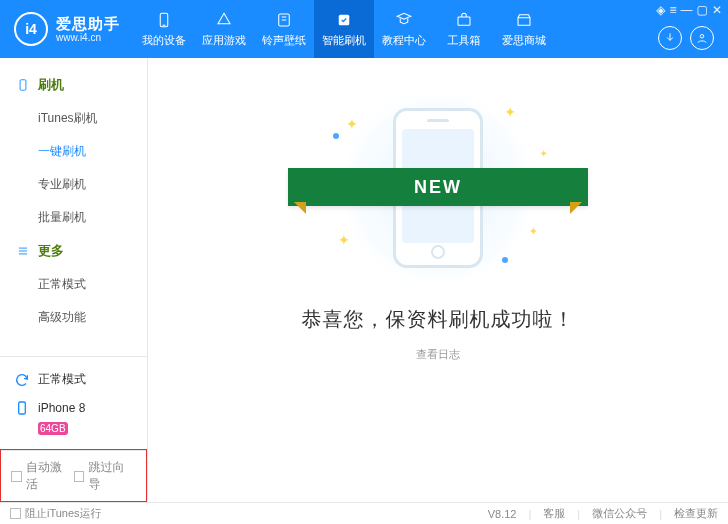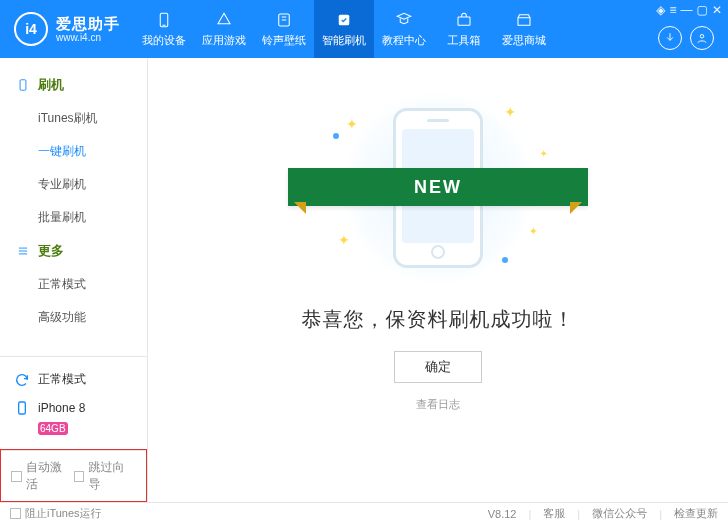--- a/index.html
+++ b/index.html
@@ -222,21 +222,20 @@
       <span class="sparkle s4">✦</span>
       <span class="sparkle s5">✦</span>
       <span class="dot d1"></span>
       <span class="dot d2"></span>
       <div class="phone">
         <div class="phone-screen"></div>
       </div>
       <div class="ribbon">NEW</div>
     </div>
     <div class="success-text">恭喜您，保资料刷机成功啦！</div>
-    <button class="ok-btn">确定</button>
     <div class="view-log">查看日志</div>
   </div>
 </div>
 
 <div class="footer">
   <label class="fcb">
     <span class="box" style="width:11px;height:11px;border:1px solid #bbb;display:inline-block"></span>
     <span>阻止iTunes运行</span>
   </label>
   <div class="right">

